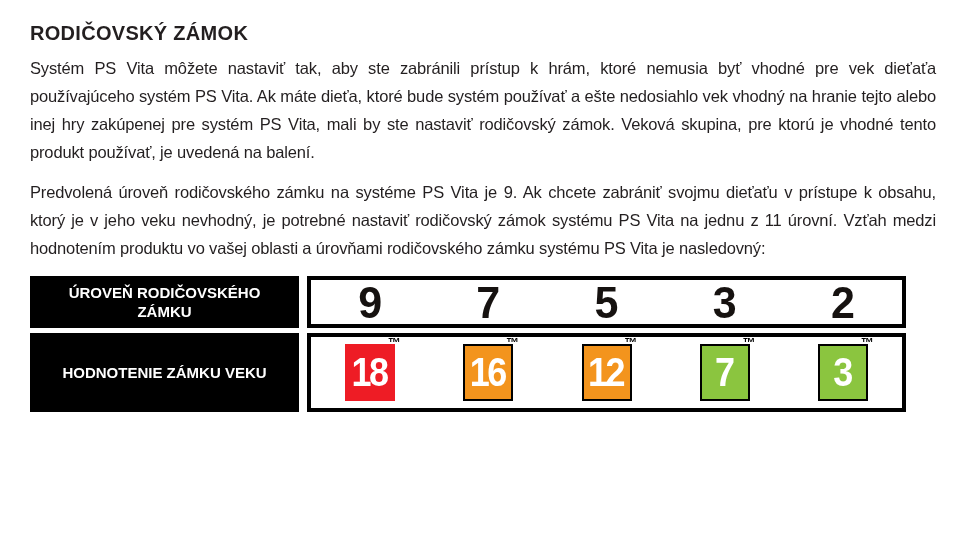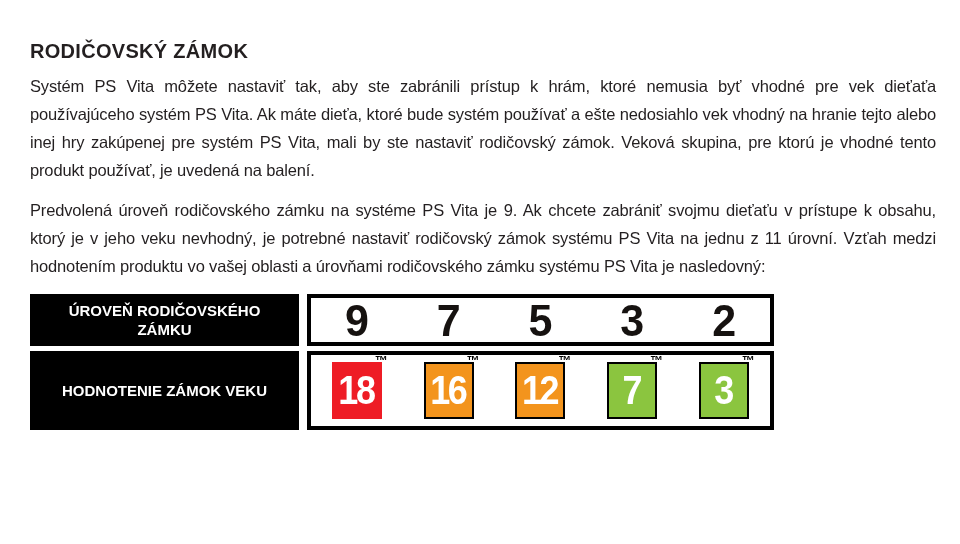--- a/index.html
+++ b/index.html
@@ -4,42 +4,42 @@
 <style>
   * { box-sizing: border-box; }
   html,body { margin:0; padding:0; }
   body {
     width:960px; height:544px;
     background:#ffffff;
     font-family:"Liberation Sans", sans-serif;
     color:#231f20;
     overflow:hidden;
   }
-  .content { padding:40px 24px 0 30px; }
+  .content { padding:22px 24px 0 30px; }
 
   .page-title {
     font-size:20px;
     font-weight:bold;
     letter-spacing:0.3px;
     margin:0 0 9px 0;
     color:#231f20;
   }
 
   .body-text {
     width:906px;
     font-size:16.5px;
     line-height:28px;
     letter-spacing:-0.15px;
     text-align:justify;
     margin:0 0 12px 0;
     color:#231f20;
   }
   .body-text.second { margin-bottom:8px; }
 
-  .ptable { width:744px; margin-top:14px; }
+  .ptable { width:876px; margin-top:14px; }
   .prow { display:flex; margin-bottom:5px; }
   .prow:last-child { margin-bottom:0; }
 
   .hcell {
     width:269px;
     margin-right:8px;
     background:#000000;
     color:#ffffff;
     font-weight:bold;
     font-size:15px;
@@ -131,21 +131,21 @@
         <div class="cell5">
           <span class="level-num">3</span>
         </div>
         <div class="cell5">
           <span class="level-num">2</span>
         </div>
       </div>
     </div>
 
     <div class="prow row-ratings">
-      <div class="hcell">HODNOTENIE ZÁMOK VEKU</div>
+      <div class="hcell">HODNOTENIE ZÁMKU VEKU</div>
       <div class="vbox">
         <div class="cell5">
           <div class="badge" style="background-color: rgb(238, 28, 37); border-color: rgb(238, 28, 37);">
             <span class="badge-num">18</span>
             <span class="badge-tm">™</span>
           </div>
         </div>
         <div class="cell5">
           <div class="badge" style="background-color: rgb(243, 148, 29); border-color: rgb(0, 0, 0);">
             <span class="badge-num">16</span>

